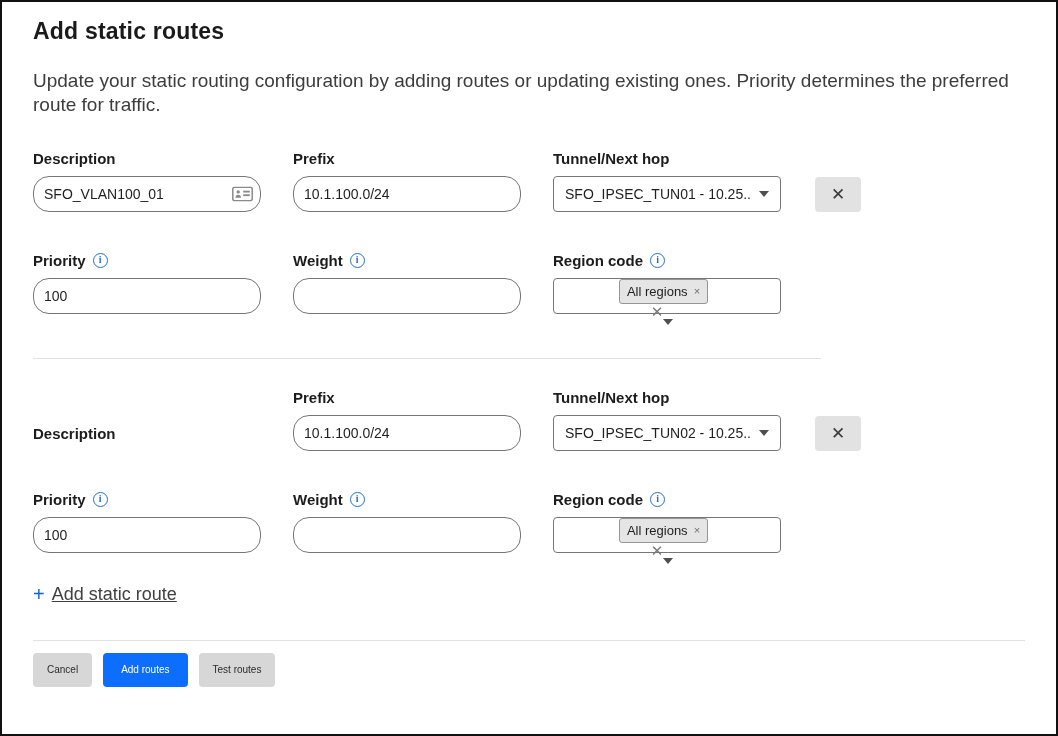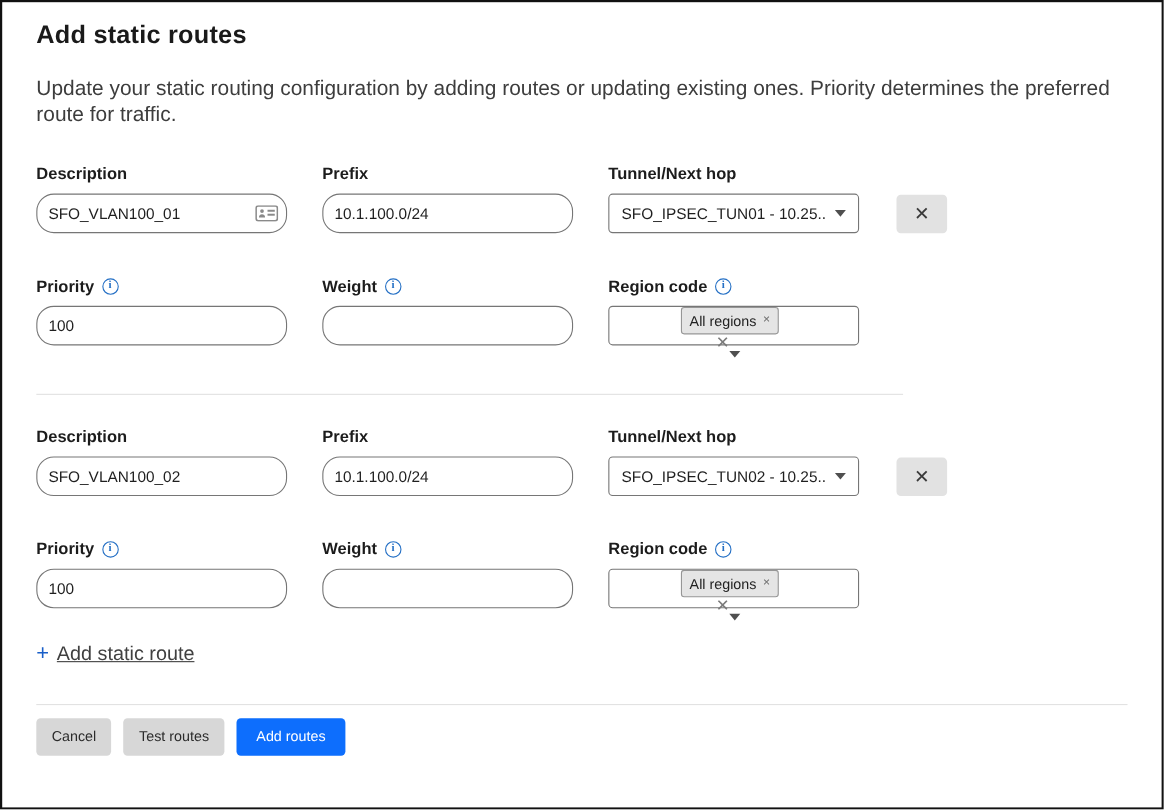--- a/index.html
+++ b/index.html
@@ -69,21 +69,21 @@
 
   .section-divider { width:788px; border:none; border-top:1px solid #e2e2e2; margin:44px 0 30px 0; }
 
   .add-link-row { margin-top:31px; display:flex; align-items:center; gap:7px; cursor:pointer; width:fit-content; }
   .plus-glyph { color:#1a5fc8; font-size:20px; font-weight:400; line-height:1; }
   .add-link-text { color:#404040; font-size:18px; text-decoration:underline; }
 
   .footer-divider { border:none; border-top:1px solid #e2e2e2; margin:35px 0 0 0; }
   .footer { display:flex; gap:11px; margin-top:12px; }
   .btn {
-    height:34px; border:none; border-radius:4px; font-size:13px; cursor:pointer;
+    height:34px; border:none; border-radius:4px; font-size:10px; cursor:pointer;
     font-family:"Liberation Sans", sans-serif;
   }
   .btn-secondary { background:#d7d7d7; color:#2b2b2b; padding:0 14px; }
   .btn-primary  { background:#0d6efd; color:#ffffff; padding:0 18px; }
 </style>
 </head>
 <body>
 
 <div class="frame">
   <div class="content">
@@ -154,21 +154,20 @@
         </div>
       </div>
     </div>
 
     <hr class="section-divider">
 
     <div>
       <div class="fields-row">
         <div class="field">
           <div class="field-label">Description</div>
-          <input class="text-input no-icon" type="text" value="SFO_VLAN100_02" style="">
         </div>
         <div class="field">
           <div class="field-label">Prefix</div>
           <input class="text-input no-icon" type="text" value="10.1.100.0/24" style="">
         </div>
         <div class="field">
           <div class="field-label">Tunnel/Next hop</div>
           <div class="select-box">
             <span class="select-text">SFO_IPSEC_TUN02 - 10.25...</span>
             <span class="caret"></span>
@@ -212,18 +211,18 @@
 
     <div class="add-link-row">
       <span class="plus-glyph">+</span>
       <span class="add-link-text">Add static route</span>
     </div>
 
     <hr class="footer-divider">
 
     <div class="footer">
       <button class="btn btn-secondary">Cancel</button>
+      <button class="btn btn-primary">Add routes</button>
       <button class="btn btn-secondary">Test routes</button>
-      <button class="btn btn-primary">Add routes</button>
     </div>
 
   </div>
 </div>
 
 </body></html>

